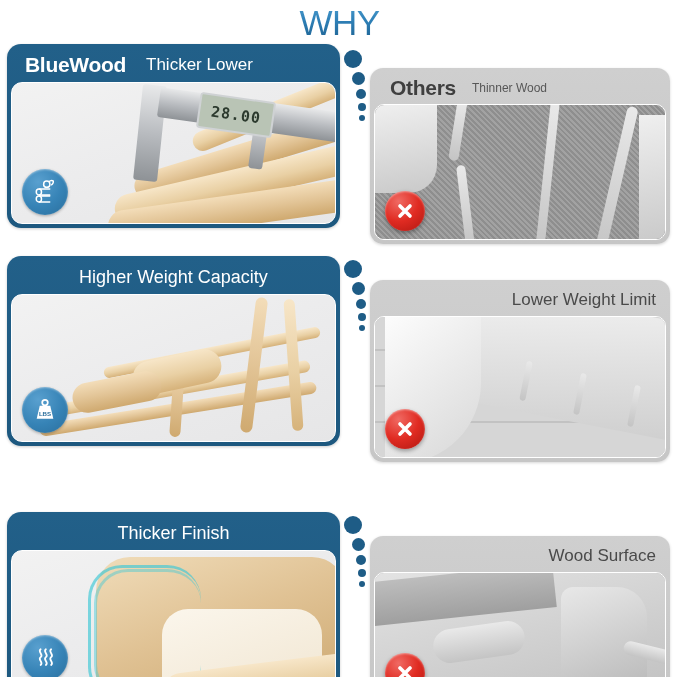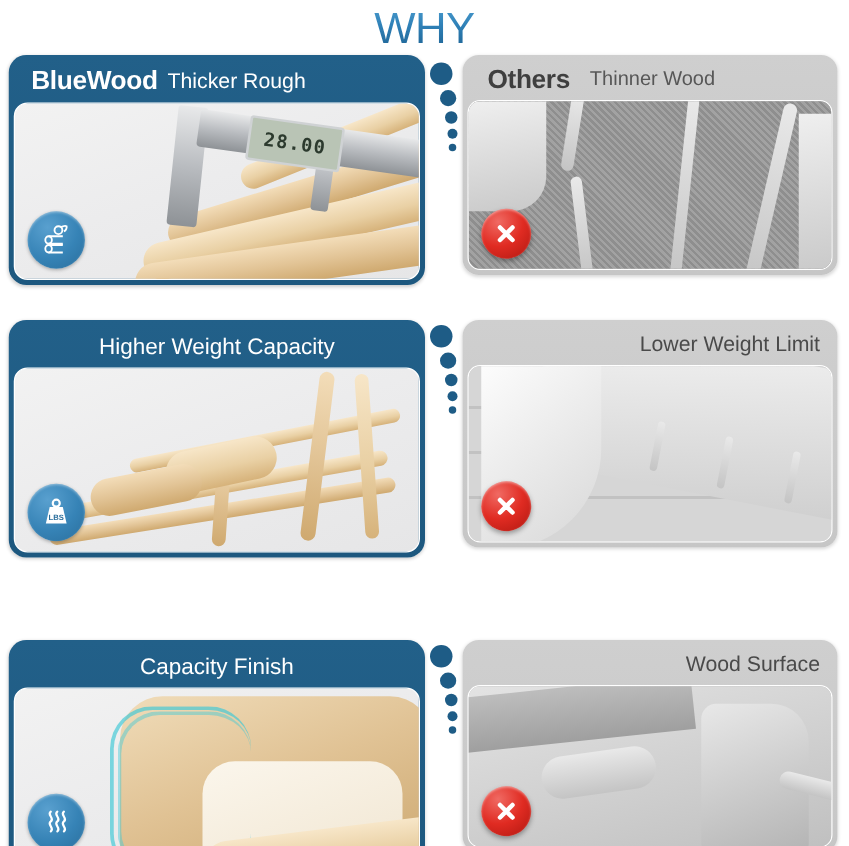--- a/index.html
+++ b/index.html
@@ -49,21 +49,21 @@
     box-shadow:0 1px 3px rgba(0,0,0,.2);
   }
   .hdr-left{
     height:34px;
     display:flex;align-items:center;justify-content:center;
     gap:14px;
     color:#ffffff;
     padding:0 10px;
     box-sizing:border-box;
   }
-  .hdr-left.brandrow{justify-content:flex-start;gap:8px;padding-left:14px;}
+  .hdr-left.brandrow{justify-content:flex-start;gap:20px;padding-left:14px;}
   .brand{font-size:21px;font-weight:bold;letter-spacing:-0.3px;}
   .hdr-sub{font-size:17px;font-weight:normal;}
   .hdr-center{font-size:18px;font-weight:normal;}
 
   .photo{
     position:relative;
     height:142px;
     border-radius:11px;
     overflow:hidden;
     background:linear-gradient(160deg,#f2f2f2 0%,#ececed 45%,#e6e6e7 100%);
@@ -76,31 +76,32 @@
   
   .card-right{
     position:relative;
     width:300px;
     margin-left:30px;
     background:linear-gradient(180deg,#cfcfcf 0%,#c6c6c6 100%);
     border-radius:13px;
     padding:4px;
     box-sizing:border-box;
     box-shadow:0 1px 3px rgba(0,0,0,.16);
+    margin-top:24px;
   }
   .hdr-right{
     height:32px;
     display:flex;align-items:center;justify-content:flex-end;
     gap:13px;
     color:#4d4d4d;
     padding:0 10px;box-sizing:border-box;
   }
   .hdr-right.brandrow{justify-content:flex-start;gap:16px;padding-left:16px;}
   .brand-gray{font-size:21px;font-weight:bold;color:#3f3f3f;letter-spacing:-0.3px;}
-  .hdr-sub-gray{font-size:16px;color:#575757;}
+  .hdr-sub-gray{font-size:12px;color:#575757;}
   .hdr-center-gray{font-size:17px;color:#4a4a4a;}
 
   .photo-gray{
     position:relative;height:136px;
     border-radius:10px;overflow:hidden;
     border:1px solid #ffffff;box-sizing:border-box;
     background:#b9b9b9;
   }
   .row.r2 .photo-gray{height:142px;}
   .row.r3 .photo-gray{height:130px;}
@@ -160,21 +161,21 @@
   <span class="title-why">WHY</span>
 </div>
 
 <div class="rows">
 
   <div class="row r1">
 
     <div class="card-left">
       <div class="hdr-left brandrow">
         <span class="brand">BlueWood</span>
-        <span class="hdr-sub">Thicker Rough</span>
+        <span class="hdr-sub">Thicker Lower</span>
       </div>
       <div class="photo">
         <div class="ph-fill">
           <div class="dowel wood-a" style="left:118px;top:60px;width:230px;height:26px;transform:rotate(-17deg);"></div>
           <div class="dowel wood-b" style="left:100px;top:86px;width:250px;height:30px;transform:rotate(-13deg);"></div>
           <div class="dowel wood-a" style="left:95px;top:112px;width:250px;height:32px;transform:rotate(-8deg);"></div>
           <div class="dowel wood-b" style="left:175px;top:18px;width:180px;height:20px;transform:rotate(-22deg);"></div>
           <div class="caliper" style="left:126px;top:2px;width:24px;height:96px;transform:rotate(6deg);"></div>
           <div class="caliper" style="left:146px;top:18px;width:200px;height:30px;transform:rotate(8deg);"></div>
           <div class="caliper" style="left:240px;top:28px;width:14px;height:58px;transform:rotate(8deg);"></div>
@@ -276,21 +277,21 @@
       <div class="dot" style="left:16px;top:39px;width:10px;height:10px;"></div>
       <div class="dot" style="left:18px;top:53px;width:8px;height:8px;"></div>
       <div class="dot" style="left:19px;top:65px;width:6px;height:6px;"></div>
     </div>
   </div>
 
   <div class="row r3">
 
     <div class="card-left">
       <div class="hdr-left">
-        <span class="hdr-center">Capacity Finish</span>
+        <span class="hdr-center">Thicker Finish</span>
       </div>
       <div class="photo">
         <div class="ph-fill">
           <div class="ply-frame" style="left:84px;top:6px;width:250px;height:150px;"></div>
           <div class="ply-hole" style="left:150px;top:58px;width:160px;height:110px;"></div>
           <div class="teal-edge" style="left:76px;top:14px;width:110px;height:130px;border-right:none;opacity:.9;"></div>
           <div class="teal-edge" style="left:82px;top:18px;width:104px;height:124px;border-right:none;opacity:.6;"></div>
           <div class="dowel wood-b" style="left:150px;top:112px;width:200px;height:40px;transform:rotate(-7deg);"></div>
         </div>
         <div class="badge">

